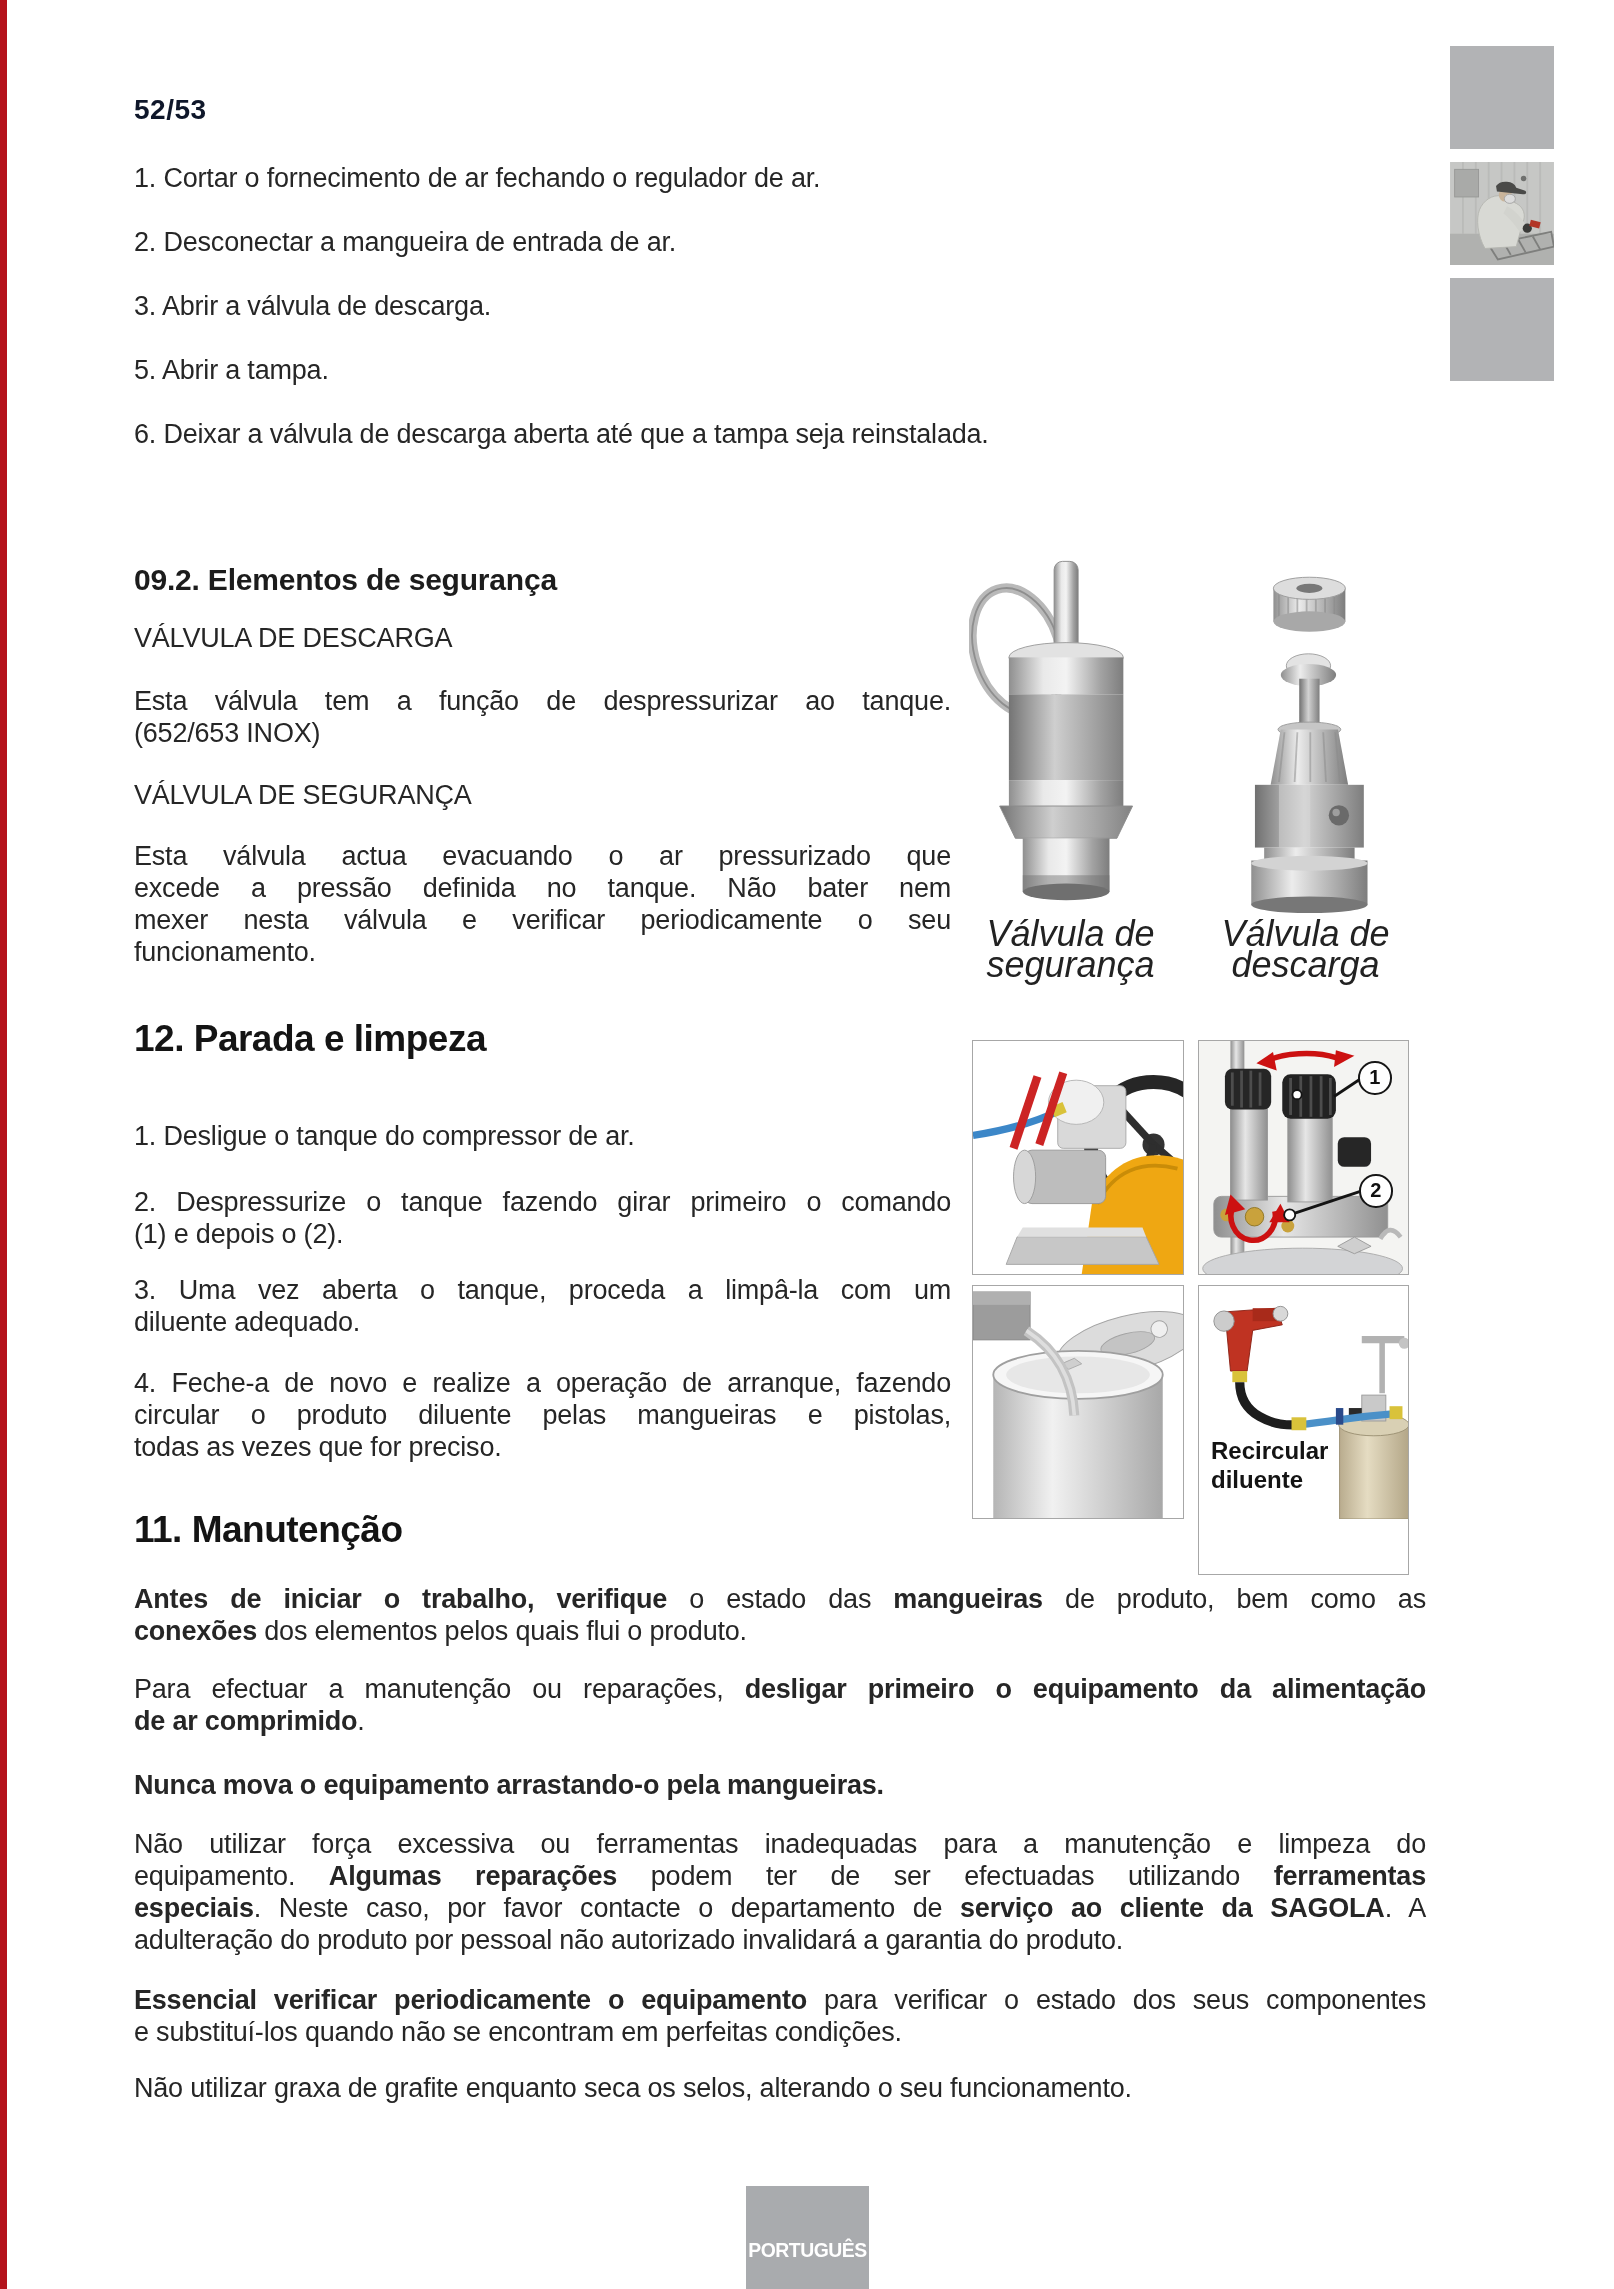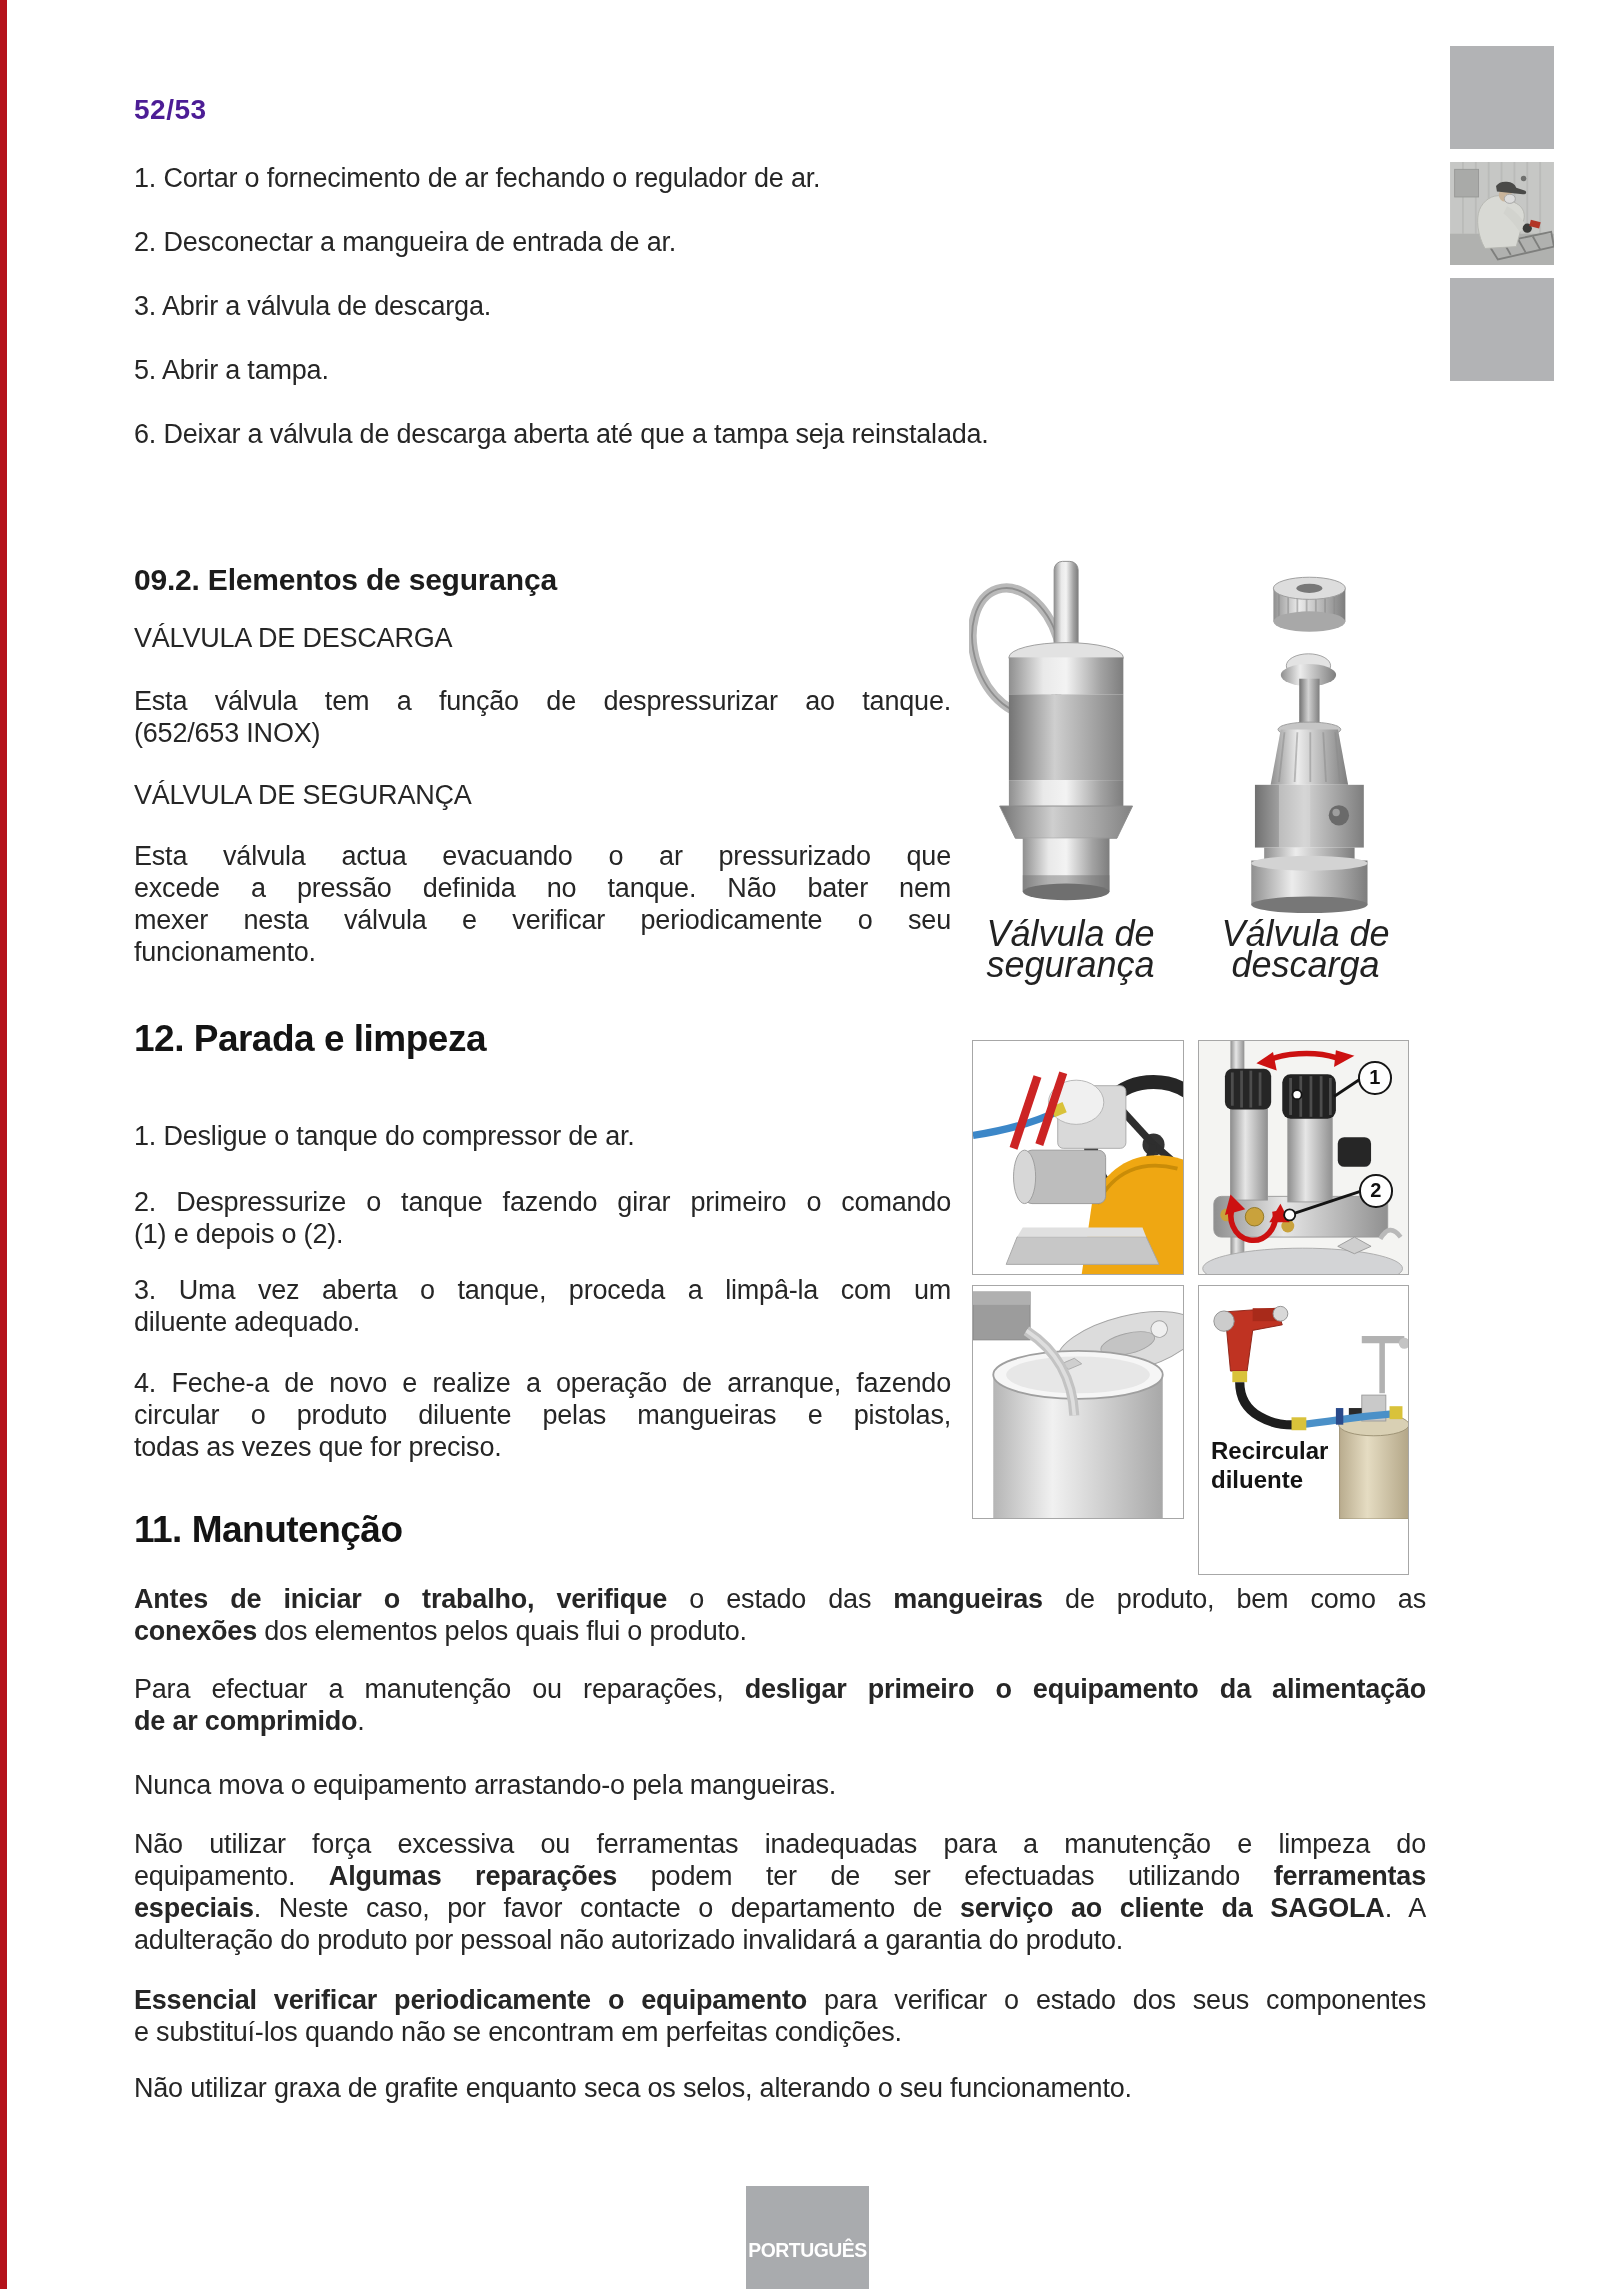--- a/index.html
+++ b/index.html
@@ -1,41 +1,41 @@
 <!DOCTYPE html>
 <html style="font-size:14.8px"><head>
 <meta charset="utf-8">
 <style>
   html,body{margin:0;padding:0;background:#ffffff;}
   .page{position:relative;width:1614px;height:2290px;background:#ffffff;overflow:hidden;
         font-family:"Liberation Sans",sans-serif;color:#262626;}
   .edge-stripe{position:absolute;left:0;top:0;width:7.4px;height:2290px;background:#b5121b;}
   .abs{position:absolute;}
-  .pagenum{left:134px;top:94px;font-size:28px;font-weight:700;color:#4c1d95;letter-spacing:0.5px;}
+  .pagenum{left:134px;top:94px;font-size:28px;font-weight:700;color:#0f172a;letter-spacing:0.5px;}
   .body-txt{font-size:27px;line-height:32px;color:#262626;letter-spacing:-0.2px;}
   .toplist{left:134px;top:162px;width:1301px;}
   .toplist .li{line-height:33px;margin-bottom:31px;}
   .sec92{left:134px;top:563px;width:817px;}
   .h-sub{font-size:30px;line-height:33px;font-weight:700;color:#1c1c1c;margin-bottom:26px;letter-spacing:-0.2px;}
   .lbl{font-size:27px;line-height:33px;margin-bottom:29.5px;letter-spacing:-0.2px;}
   .lbl2{margin-bottom:28px;}
   .para{margin-bottom:30px;}
   .jl{display:block;text-align:justify;text-align-last:justify;}
   .jl-last{text-align-last:left;}
   .h-big{font-size:37px;line-height:41px;font-weight:700;color:#141414;letter-spacing:-0.5px;}
   .sec10{left:134px;top:1018px;width:817px;}
   .sec10 .h-big{margin-bottom:61px;}
   .s10-i1{margin-bottom:34px;line-height:32px;}
   .s10-i2{margin-bottom:24px;}
   .s10-i3{margin-bottom:29px;}
   .sec11{left:134px;top:1509px;width:1292px;}
   .sec11 .h-big{margin-bottom:33px;}
   .p11-1{margin-bottom:26px;}
   .p11-2{margin-bottom:32px;}
-  .p11-3{margin-bottom:27px;line-height:32px;font-weight:400;}
+  .p11-3{margin-bottom:27px;line-height:32px;font-weight:700;}
   .p11-4{margin-bottom:28px;}
   .p11-5{margin-bottom:24px;}
   .p11-6{line-height:32px;}
   .figcap{font-size:36px;line-height:31px;font-style:italic;text-align:center;color:#222;white-space:pre-line;}
   .panel-grid{left:972px;top:1040px;width:438px;height:481px;}
   .panel{position:absolute;width:212px;height:235px;background:#fff;border:0.9px solid #a7a7a7;box-sizing:border-box;overflow:hidden;}
   .panel svg{display:block;}
   .p-tl{left:0;top:0;}
   .p-tr{left:226px;top:0;width:211px;}
   .p-bl{left:0;top:245px;height:234px;}

